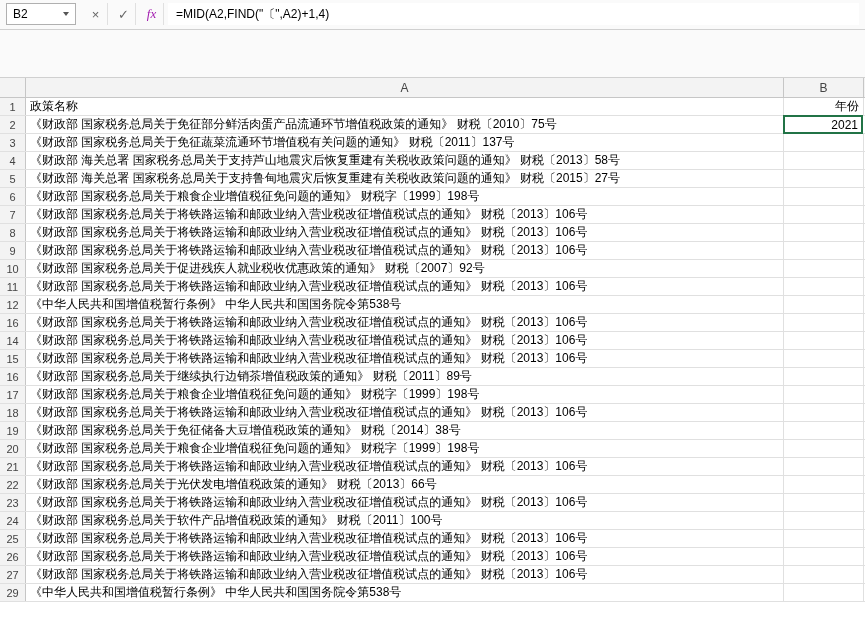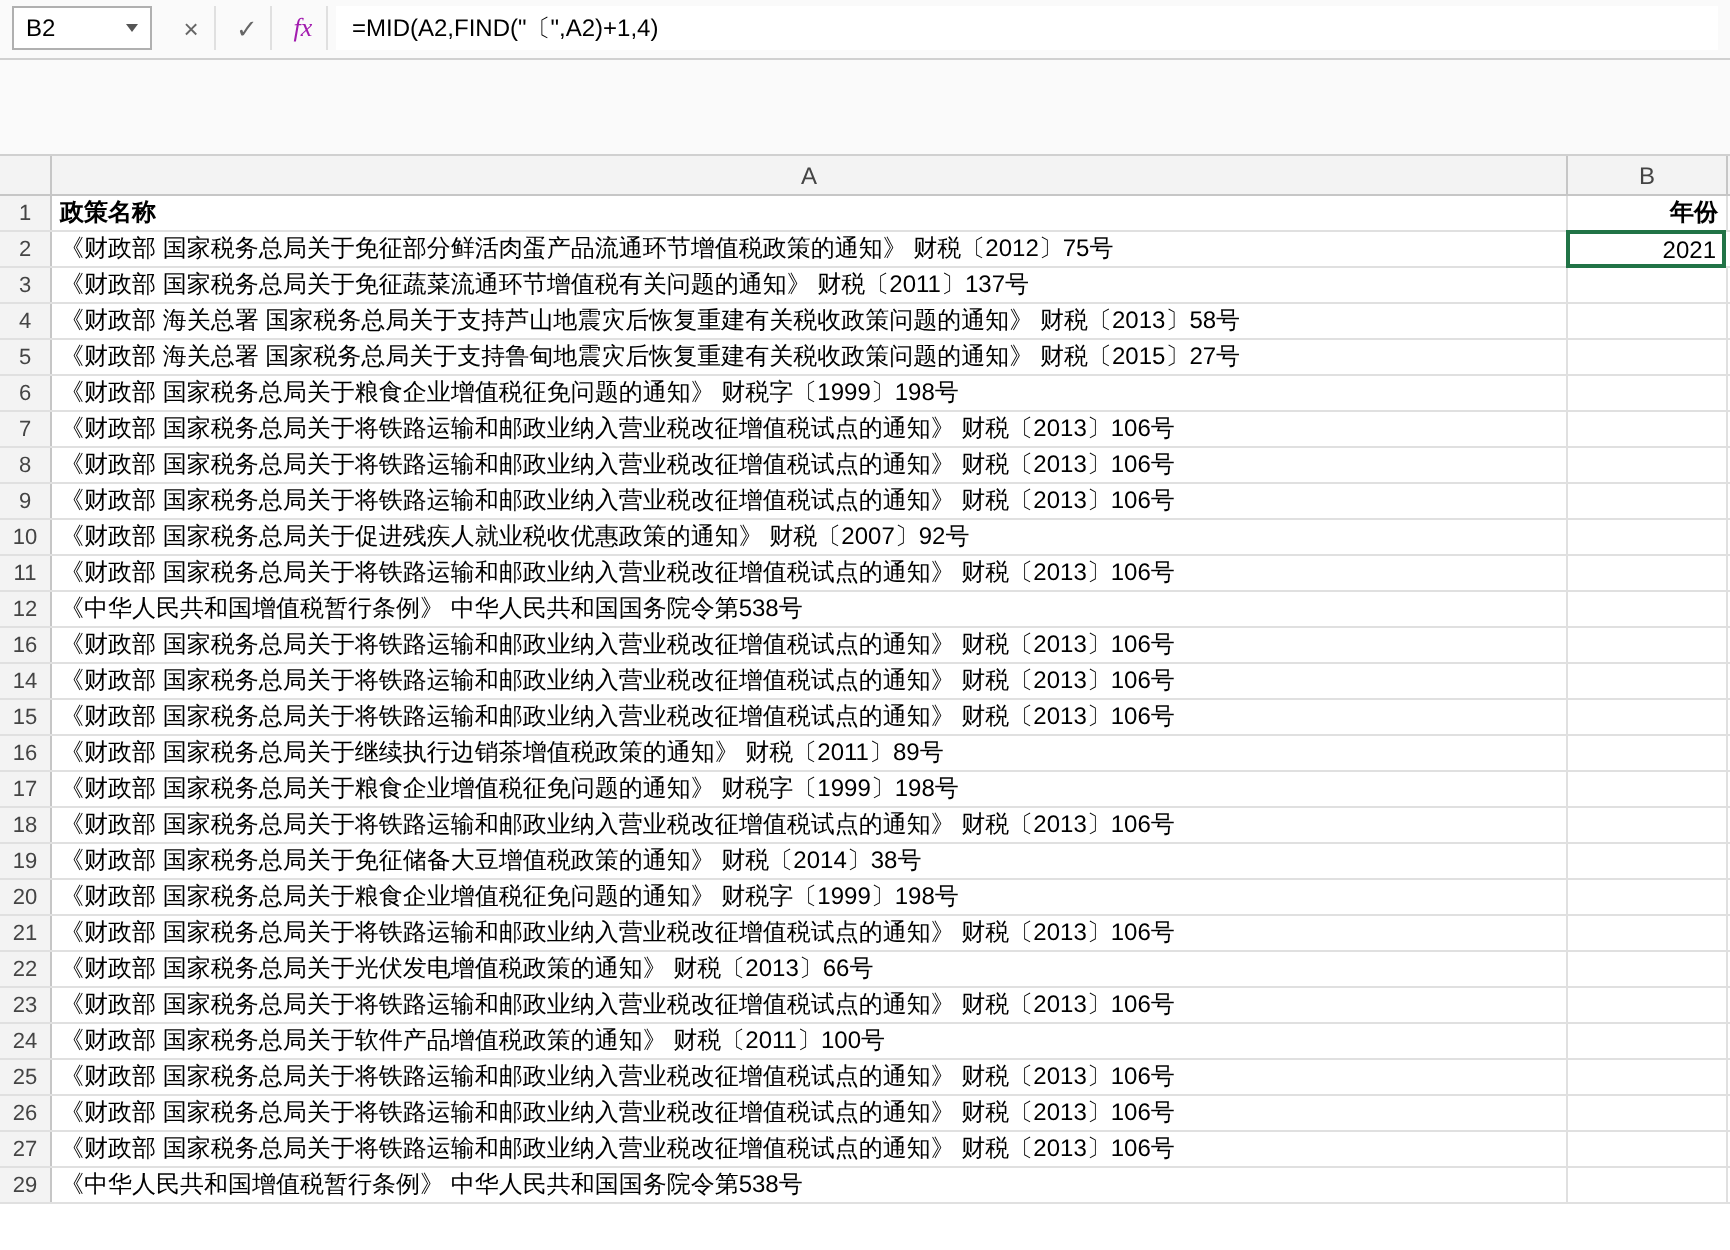--- a/index.html
+++ b/index.html
@@ -123,21 +123,21 @@
       display: flex;
       align-items: center;
     }
     .cell-a { width: 758px; }
     .cell-b { width: 80px; justify-content: flex-end; }
     .selected {
       border: 2px solid #217346;
       padding: 0 3px;
       margin: -1px 0 -1px -1px;
     }
-    .header-row .cell { font-weight: bold; }
+    .header-row .cell { font-weight: normal; }
   </style>
 </head>
 <body>
 
 <div class="formula-bar-area">
   <div class="name-box">
     <span>B2</span>
     <span class="name-box-dropdown"></span>
   </div>
   <div class="fb-btn first">×</div>
@@ -158,21 +158,21 @@
   </div>
 
   <div class="row header-row">
     <div class="row-header">1</div>
     <div class="cell cell-a">政策名称</div>
     <div class="cell cell-b">年份</div>
   </div>
 
   <div class="row">
     <div class="row-header">2</div>
-    <div class="cell cell-a">《财政部 国家税务总局关于免征部分鲜活肉蛋产品流通环节增值税政策的通知》 财税〔2012〕75号</div>
+    <div class="cell cell-a">《财政部 国家税务总局关于免征部分鲜活肉蛋产品流通环节增值税政策的通知》 财税〔2010〕75号</div>
     <div class="cell cell-b selected">2021</div>
   </div>
 
   <div id="rows-container">
       <div class="row">
         <div class="row-header">3</div>
         <div class="cell cell-a">《财政部 国家税务总局关于免征蔬菜流通环节增值税有关问题的通知》 财税〔2011〕137号</div>
         <div class="cell cell-b"></div>
       </div>
       <div class="row">

